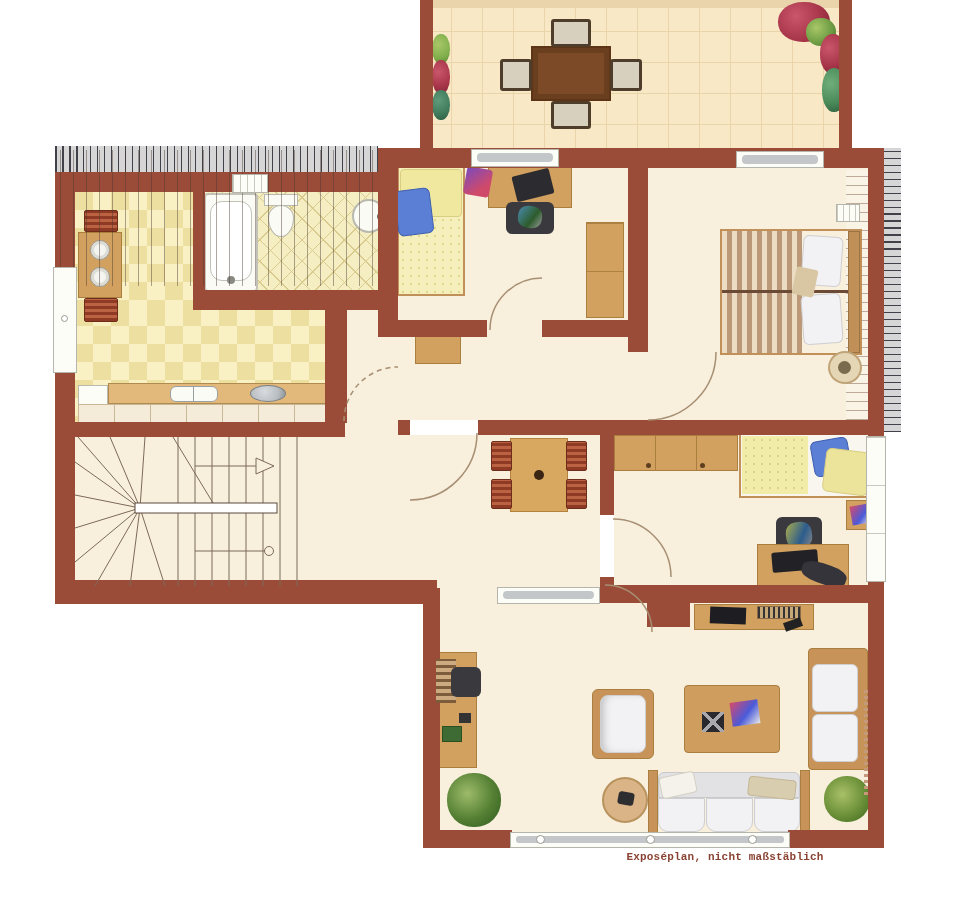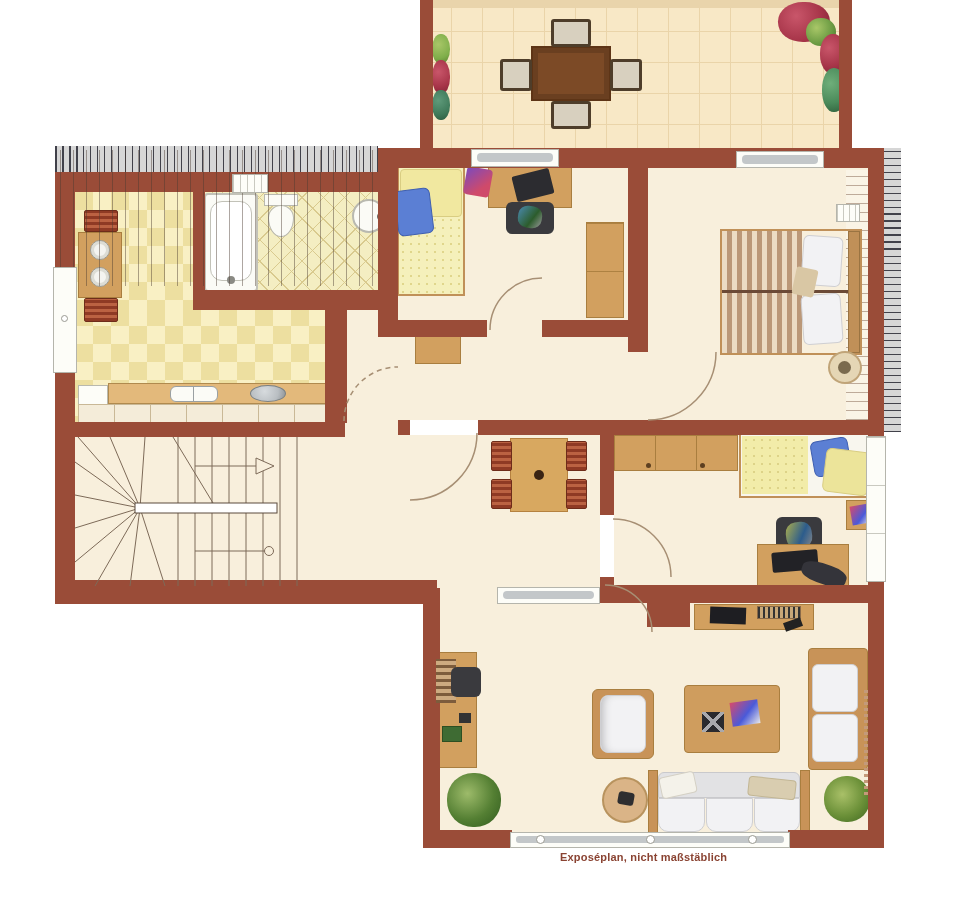--- a/index.html
+++ b/index.html
@@ -32,21 +32,21 @@
       linear-gradient(rgba(214,197,140,.6) 1px,transparent 1px),
       linear-gradient(90deg,rgba(214,197,140,.6) 1px,transparent 1px);
     background-size:36px 36px,18px 18px,18px 18px;}
   .tiles-bath{background:#f4eec2;z-index:1;
     background-image:repeating-linear-gradient(45deg,#d9ca8e 0 1px,transparent 1px 15px),
                      repeating-linear-gradient(-45deg,#d9ca8e 0 1px,transparent 1px 15px);}
   .cushion{position:absolute;background:#f2f2f4;border:1px solid #cfcfd2;z-index:3;}
   .stripes-chair{position:absolute;border:1px solid #6e2c1a;border-radius:2px;z-index:3;
     background:repeating-linear-gradient(0deg,#8f3a24 0 3px,#bb6242 3px 6px);}
   #caption{position:absolute;z-index:8;color:#8a4332;font-size:11px;font-weight:700;
-    text-align:left;letter-spacing:.2px;}
+    text-align:center;letter-spacing:.2px;font-family:Liberation Mono, monospace;}
   .watermark{position:absolute;z-index:6;
     background:repeating-linear-gradient(0deg,#c49a7a 0 3px,transparent 3px 6px);}
 </style>
 </head>
 <body>
 
 <div id="stage">
 
   <div class="a tiles-balcony" style="left:420px;top:0;width:432px;height:148px"></div>
   <div class="a" style="left:420px;top:0;width:432px;height:8px;background:#e9d4ab;z-index:2"></div>

